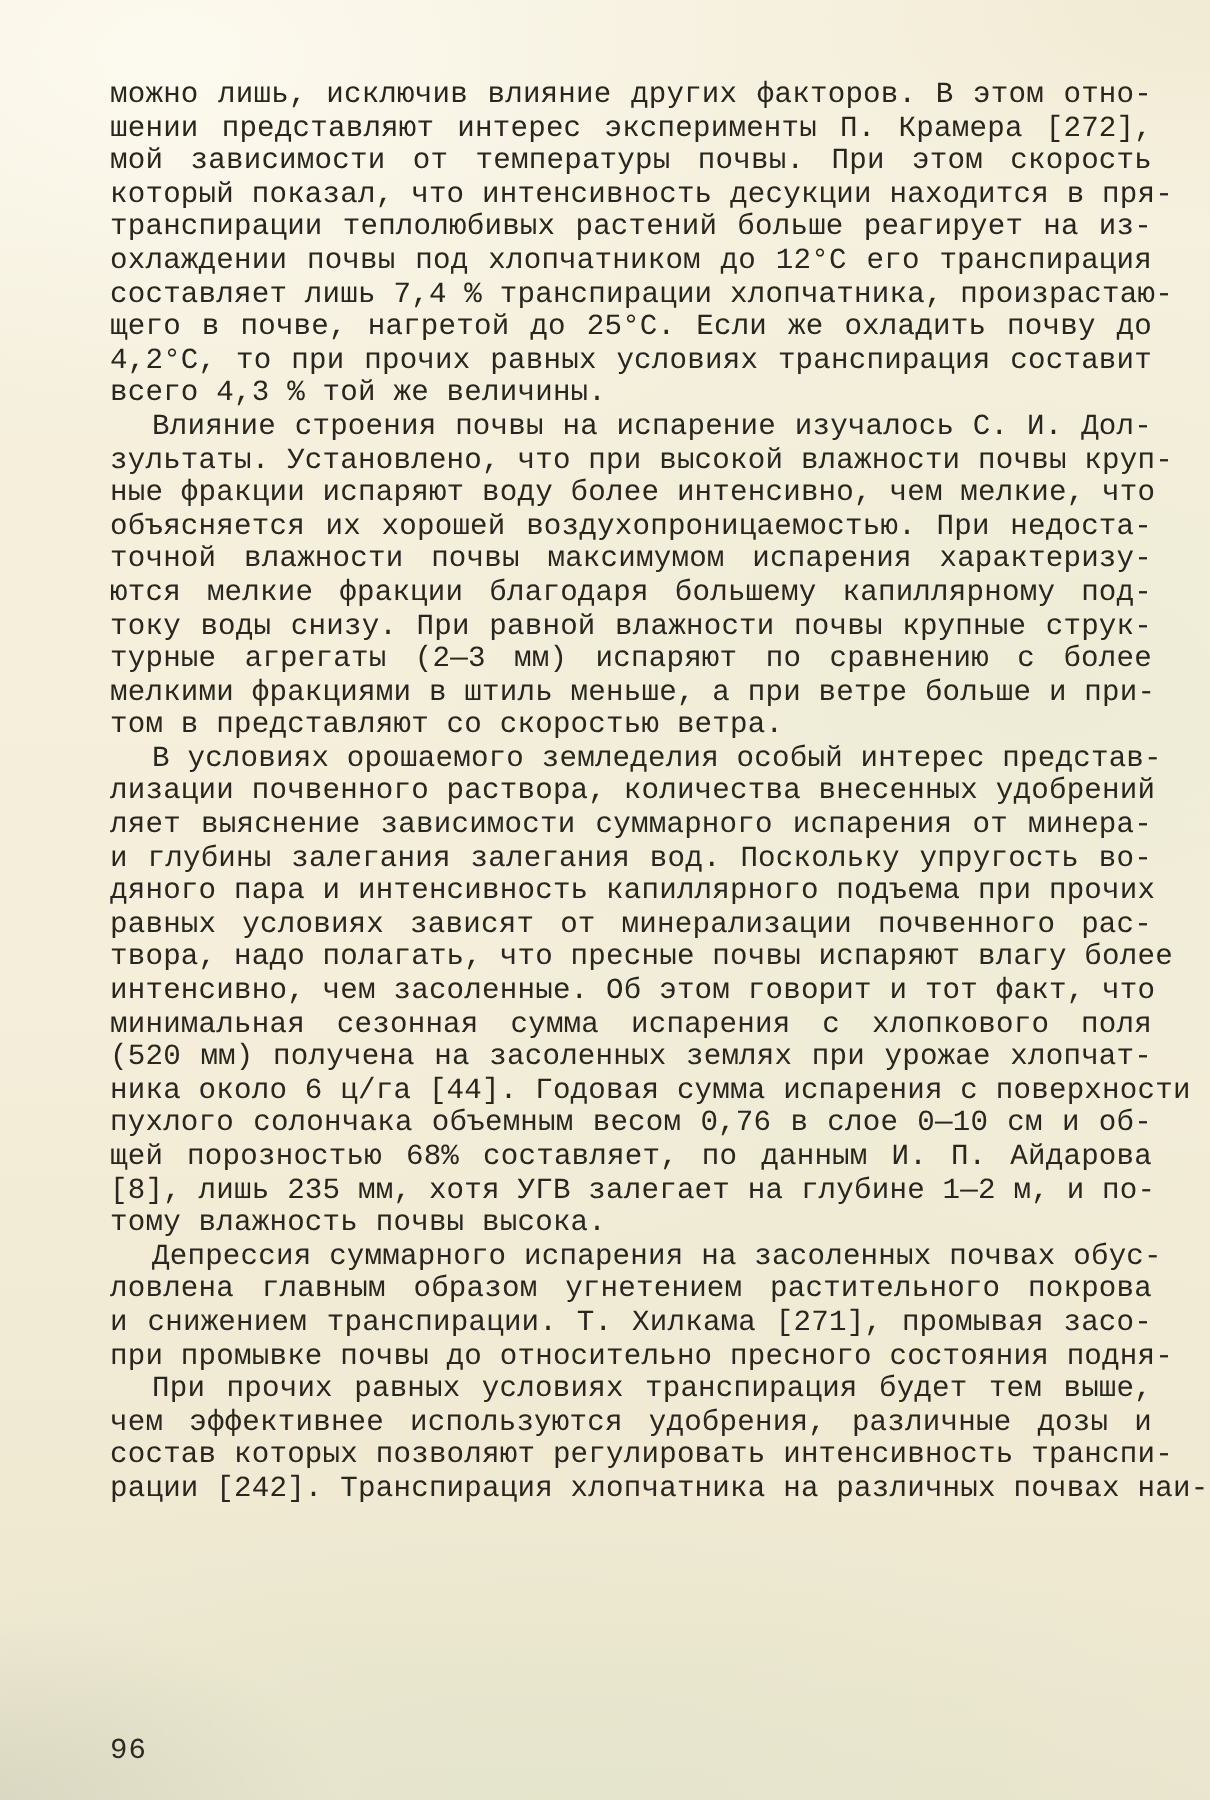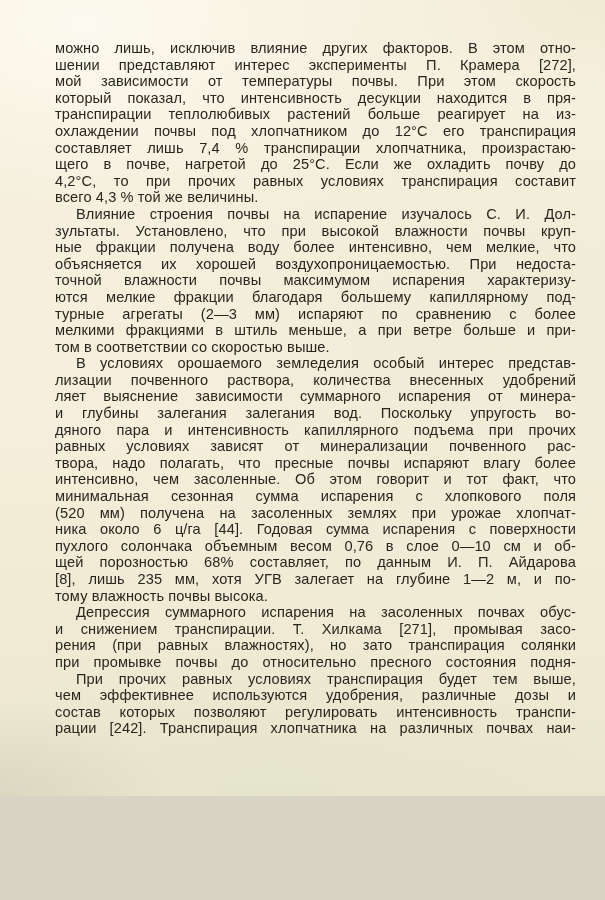--- a/index.html
+++ b/index.html
@@ -3,23 +3,23 @@
 <meta charset="utf-8">
 <style>
   html, body {
     margin: 0;
     padding: 0;
     background: #d8d4c4;
   }
   .page {
     position: relative;
     width: 605px;
-    height: 796px;
+    height: 900px;
     overflow: hidden;
-    font-family: Liberation Sans, sans-serif;
+    font-family: Liberation Mono, monospace;
     background-color: #f2ecd7;
     background-image:
       radial-gradient(ellipse 420px 260px at 14% 3%, rgba(253,250,240,0.95), rgba(253,250,240,0) 70%),
       radial-gradient(ellipse 300px 150px at 100% 0%, rgba(236,228,202,0.55), rgba(236,228,202,0) 70%),
       radial-gradient(ellipse 500px 320px at 86% 38%, rgba(223,229,203,0.32), rgba(223,229,203,0) 70%),
       radial-gradient(ellipse 320px 220px at 68% 62%, rgba(228,232,208,0.28), rgba(228,232,208,0) 70%),
       radial-gradient(ellipse 240px 130px at 0% 100%, rgba(203,202,182,0.50), rgba(203,202,182,0) 70%),
       radial-gradient(ellipse 520px 210px at 45% 100%, rgba(222,226,200,0.48), rgba(222,226,200,0) 78%),
       linear-gradient(180deg, #f6f1df 0%, #f4eeda 55%, #efe9d2 88%, #ebe6cf 100%);
   }
@@ -64,45 +64,46 @@
       <div class="line">мой зависимости от температуры почвы. При этом скорость</div>
       <div class="line">который показал, что интенсивность десукции находится в пря-</div>
       <div class="line">транспирации теплолюбивых растений больше реагирует на из-</div>
       <div class="line">охлаждении почвы под хлопчатником до 12°С его транспирация</div>
       <div class="line">составляет лишь 7,4 % транспирации хлопчатника, произрастаю-</div>
       <div class="line">щего в почве, нагретой до 25°С. Если же охладить почву до</div>
       <div class="line">4,2°С, то при прочих равных условиях транспирация составит</div>
       <div class="line last">всего 4,3 % той же величины.</div>
       <div class="line indent">Влияние строения почвы на испарение изучалось С. И. Дол-</div>
       <div class="line">зультаты. Установлено, что при высокой влажности почвы круп-</div>
-      <div class="line">ные фракции получена воду более интенсивно, чем мелкие, что</div>
+      <div class="line">ные фракции испаряют воду более интенсивно, чем мелкие, что</div>
       <div class="line">объясняется их хорошей воздухопроницаемостью. При недоста-</div>
       <div class="line">точной влажности почвы максимумом испарения характеризу-</div>
       <div class="line">ются мелкие фракции благодаря большему капиллярному под-</div>
+      <div class="line">току воды снизу. При равной влажности почвы крупные струк-</div>
       <div class="line">турные агрегаты (2—3 мм) испаряют по сравнению с более</div>
       <div class="line">мелкими фракциями в штиль меньше, а при ветре больше и при-</div>
-      <div class="line last">том в соответствии со скоростью выше.</div>
+      <div class="line last">том в представляют со скоростью ветра.</div>
       <div class="line indent">В условиях орошаемого земледелия особый интерес представ-</div>
       <div class="line">лизации почвенного раствора, количества внесенных удобрений</div>
       <div class="line">ляет выяснение зависимости суммарного испарения от минера-</div>
       <div class="line">и глубины залегания залегания вод. Поскольку упругость во-</div>
       <div class="line">дяного пара и интенсивность капиллярного подъема при прочих</div>
       <div class="line">равных условиях зависят от минерализации почвенного рас-</div>
       <div class="line">твора, надо полагать, что пресные почвы испаряют влагу более</div>
       <div class="line">интенсивно, чем засоленные. Об этом говорит и тот факт, что</div>
       <div class="line">минимальная сезонная сумма испарения с хлопкового поля</div>
       <div class="line">(520 мм) получена на засоленных землях при урожае хлопчат-</div>
       <div class="line">ника около 6 ц/га [44]. Годовая сумма испарения с поверхности</div>
       <div class="line">пухлого солончака объемным весом 0,76 в слое 0—10 см и об-</div>
       <div class="line">щей порозностью 68% составляет, по данным И. П. Айдарова</div>
       <div class="line">[8], лишь 235 мм, хотя УГВ залегает на глубине 1—2 м, и по-</div>
       <div class="line last">тому влажность почвы высока.</div>
       <div class="line indent">Депрессия суммарного испарения на засоленных почвах обус-</div>
+      <div class="line">ловлена главным образом угнетением растительного покрова</div>
       <div class="line">и снижением транспирации. Т. Хилкама [271], промывая засо-</div>
-      <div class="line">рения (при равных влажностях), но зато транспирация солянки</div>
       <div class="line">при промывке почвы до относительно пресного состояния подня-</div>
       <div class="line indent">При прочих равных условиях транспирация будет тем выше,</div>
       <div class="line">чем эффективнее используются удобрения, различные дозы и</div>
       <div class="line">состав которых позволяют регулировать интенсивность транспи-</div>
       <div class="line">рации [242]. Транспирация хлопчатника на различных почвах наи-</div>
     </div>
   <div class="page-number">96</div>
 </div>
 
 </body></html>

